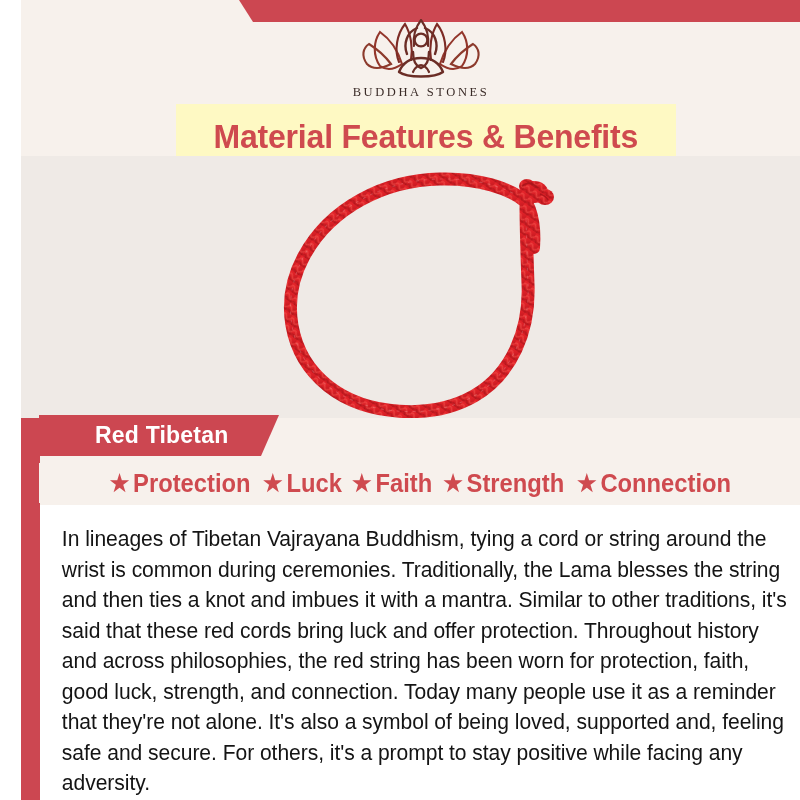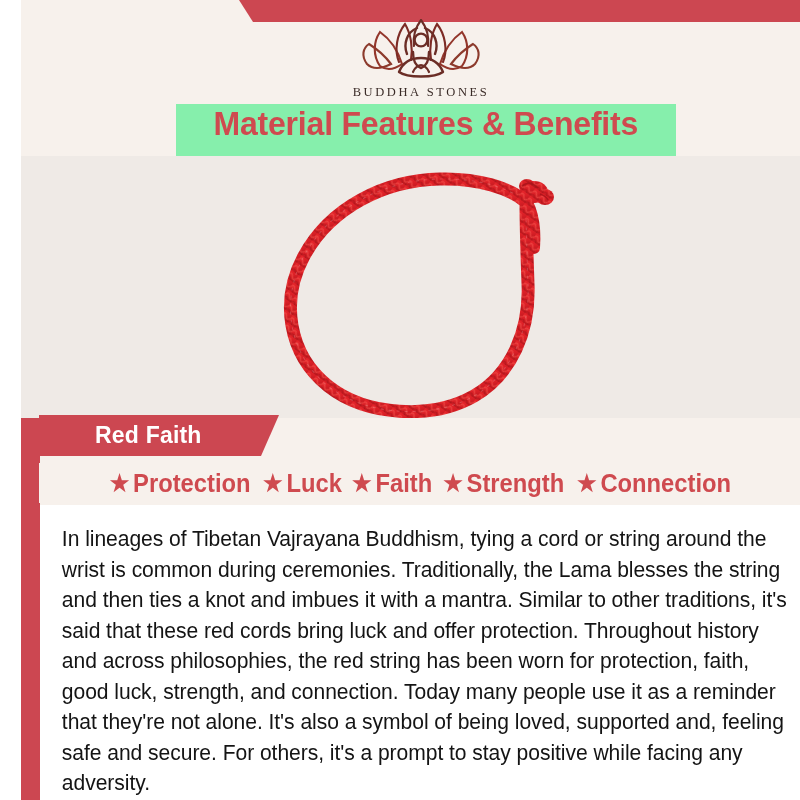--- a/index.html
+++ b/index.html
@@ -70,23 +70,23 @@
     font-weight: 400;
   }
 
   
   .title-band {
     position: absolute;
     left: 155px;
     top: 104px;
     width: 500px;
     height: 52px;
-    background: #86efac;
+    background: #fef9c3;
     display: flex;
-    align-items: flex-start;
+    align-items: flex-end;
     justify-content: center;
   }
   .title-text {
     color: #cf4a4f;
     font-family: "Liberation Sans Narrow", "Liberation Sans", sans-serif;
     font-weight: bold;
     font-size: 34px;
     letter-spacing: -0.2px;
     transform: scaleX(0.94);
     white-space: nowrap;
@@ -262,21 +262,21 @@
 
       <ellipse cx="270" cy="40" rx="14" ry="11" fill="url(#braid)"></ellipse>
       <ellipse cx="281" cy="45" rx="9" ry="8" fill="url(#braid)"></ellipse>
       <ellipse cx="263" cy="34" rx="8" ry="7" fill="url(#braid)"></ellipse>
       <path d="M258 34 q8 -6 16 2" stroke="#9e1218" stroke-width="1.6" fill="none" opacity="0.7"></path>
       <path d="M276 42 q6 2 8 6" stroke="#9e1218" stroke-width="1.6" fill="none" opacity="0.7"></path>
     </svg>
   </div>
 
   <div class="banner">
-    <span class="banner-label">Red Faith</span>
+    <span class="banner-label">Red Tibetan</span>
   </div>
 
   <div class="benefits-row">
     <span class="benefit">
       <span class="star">★</span>
       <span>Protection</span>
     </span>
     <span class="benefit">
       <span class="star">★</span>
       <span>Luck</span>

